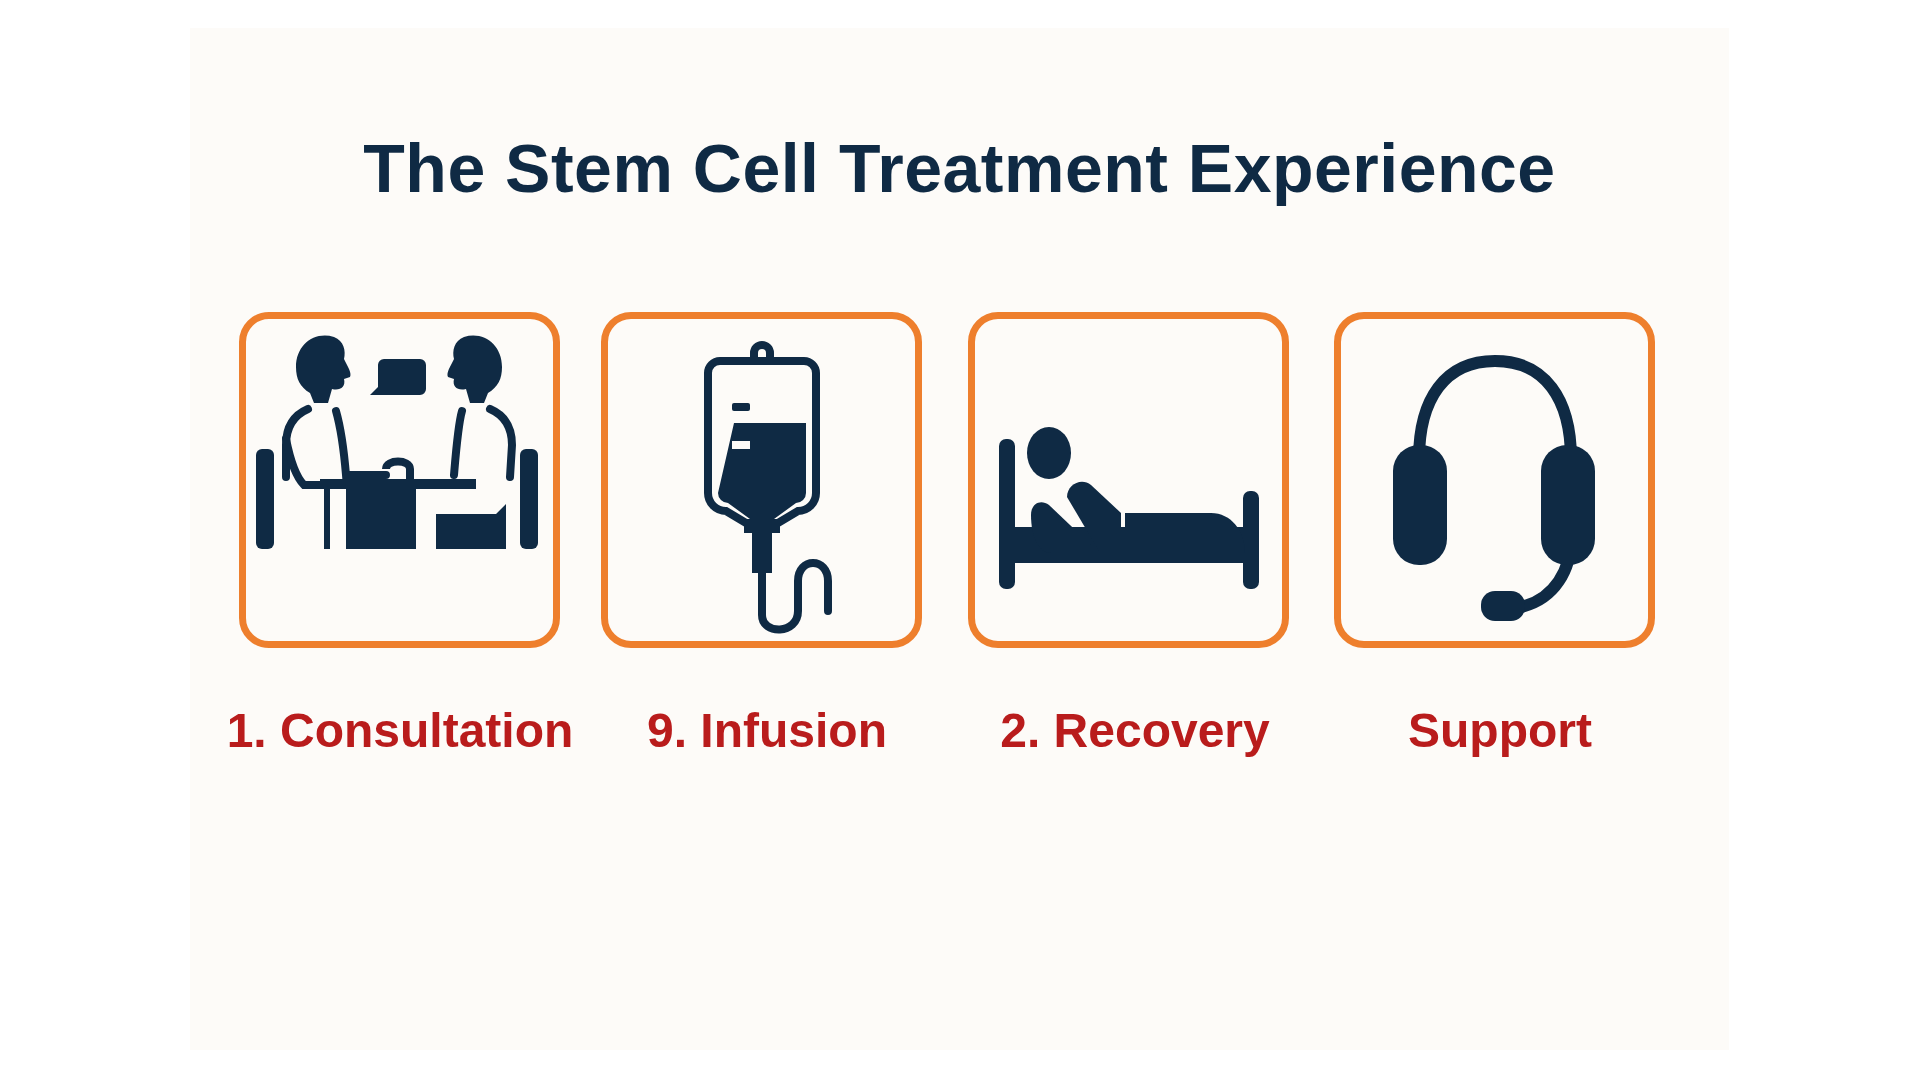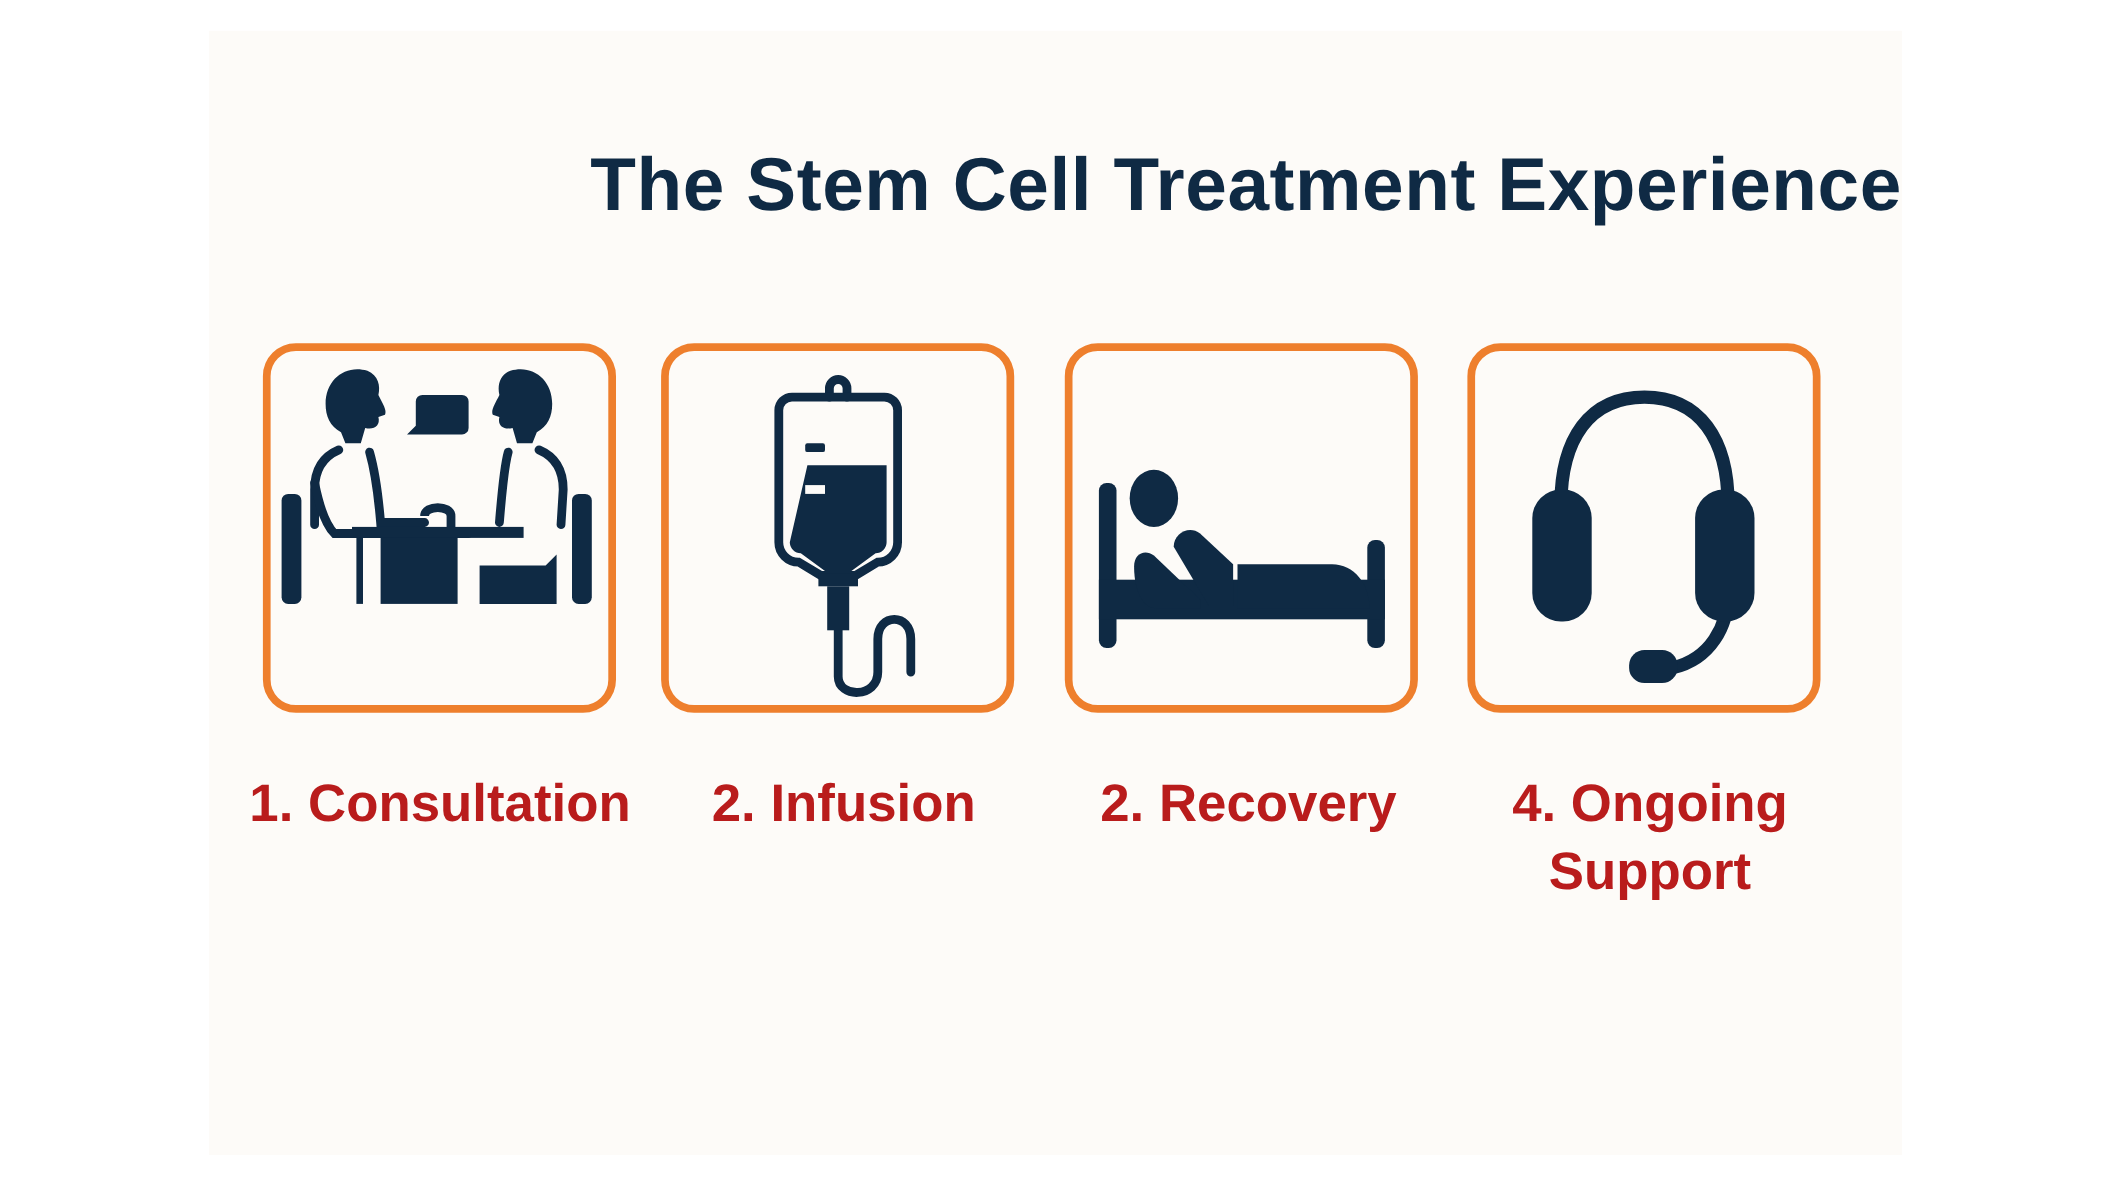--- a/index.html
+++ b/index.html
@@ -1,20 +1,20 @@
 <!DOCTYPE html>
 <html><head>
 <meta charset="utf-8">
 <style>
   html, body { margin: 0; padding: 0; background: #ffffff; }
   body { width: 1920px; height: 1080px; position: relative; overflow: hidden;
          font-family: "Liberation Sans", "DejaVu Sans", sans-serif; }
   .panel { position: absolute; left: 190px; top: 28px; width: 1539px; height: 1022px;
            background: #fdfbf8; }
-  .title { position: absolute; left: 190px; width: 1539px; top: 128px; text-align: right;
+  .title { position: absolute; left: 190px; width: 1539px; top: 128px; text-align: center;
            font-size: 68px; font-weight: 700; color: #0f2a44; letter-spacing: 0.5px;
            margin: 0; line-height: 80px; }
   .card { position: absolute; top: 312px; width: 307px; height: 322px;
           border: 7px solid #ee7f2d; border-radius: 30px; background: #fdfbf8; }
   .card svg { position: absolute; left: 0; top: 0; width: 100%; height: 100%; }
   .label { position: absolute; top: 700px; width: 400px; text-align: center;
            font-size: 48px; font-weight: 700; color: #b91c1c; line-height: 62px; }
   .label span { display: block; }
 </style>
 </head>
@@ -109,21 +109,20 @@
 
       <rect x="140" y="272" width="44" height="30" rx="14"></rect>
     </g>
   </svg>
 </div>
 
 <div class="label" style="left:200px;">
   <span>1. Consultation</span>
 </div>
 <div class="label" style="left:567px;">
-  <span>2. Infusion</span>
+  <span>9. Infusion</span>
 </div>
 <div class="label" style="left:935px;">
   <span>2. Recovery</span>
 </div>
 <div class="label" style="left:1300px;">
-  <span>4. Ongoing</span>
   <span>Support</span>
 </div>
 
 </body></html>

